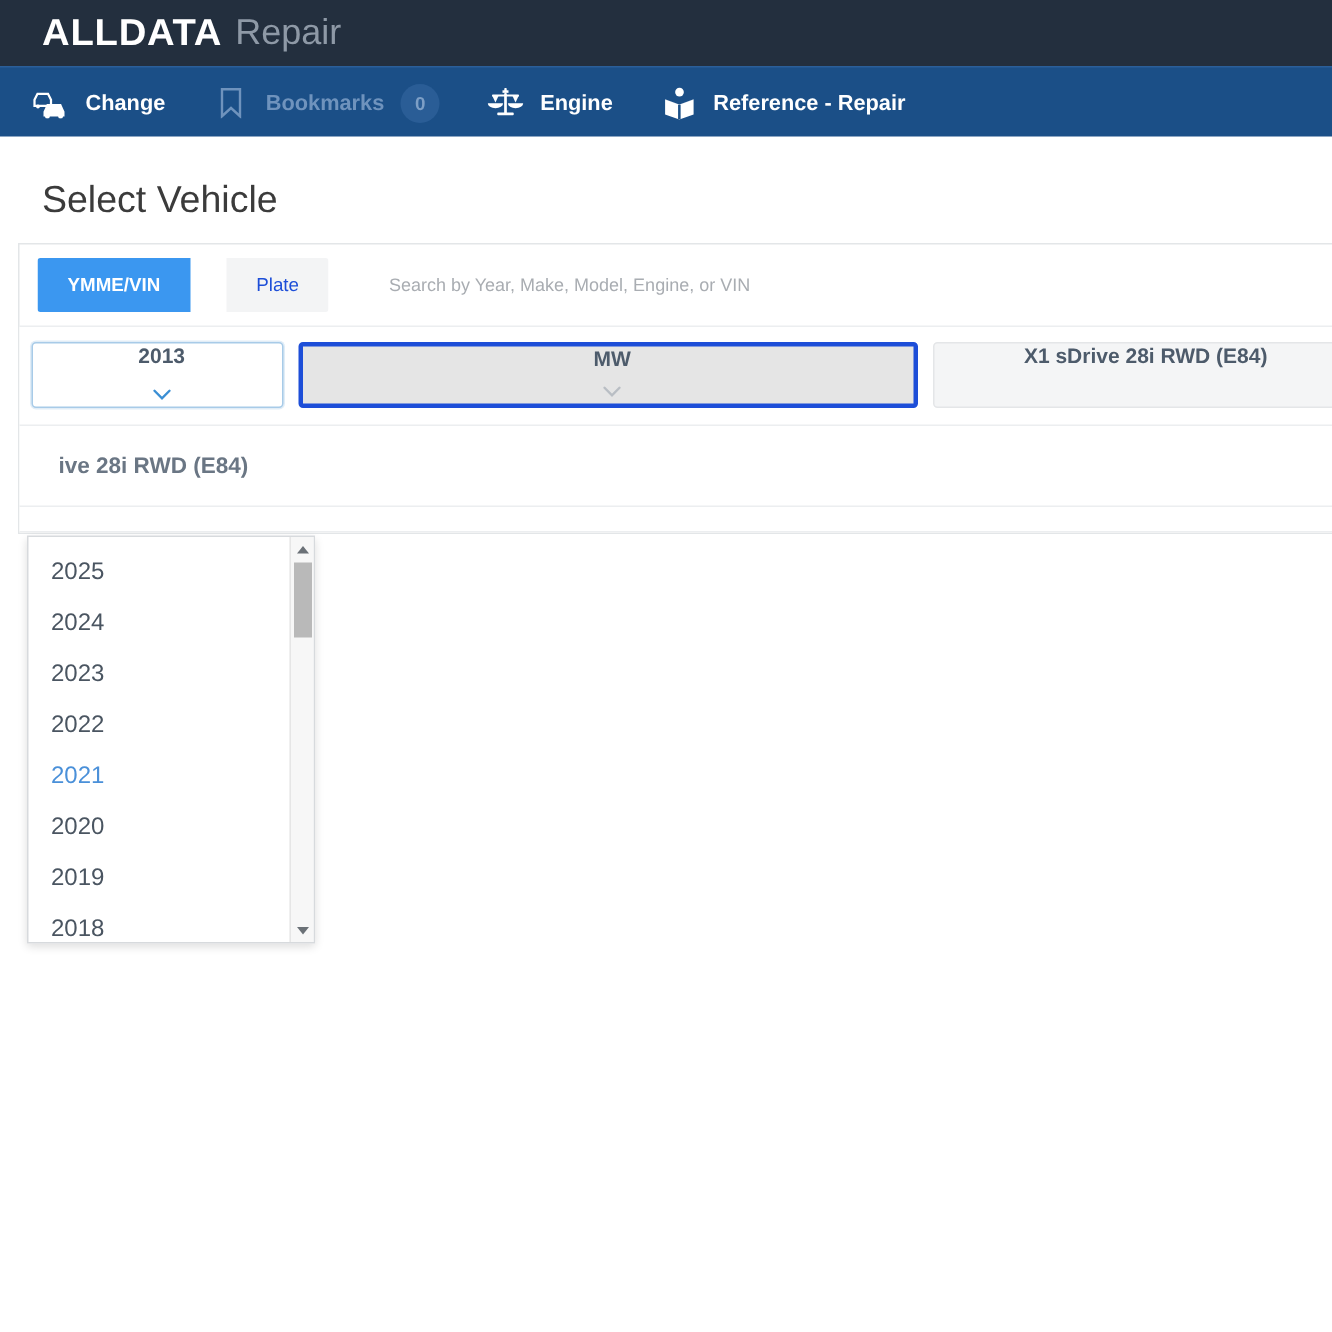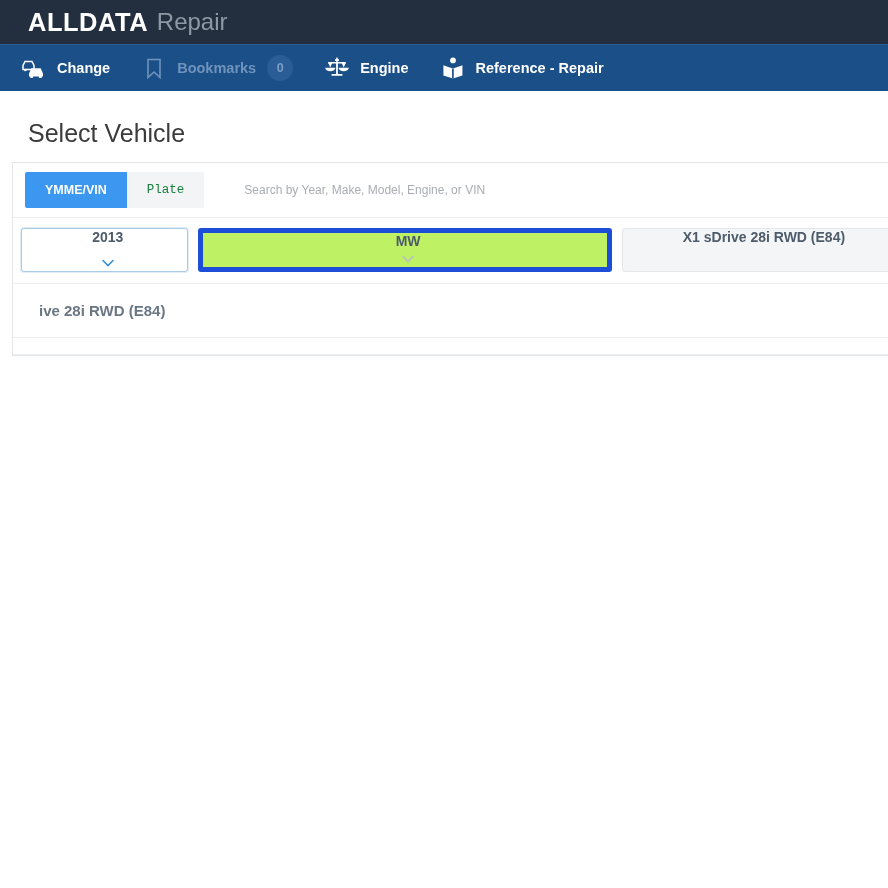--- a/index.html
+++ b/index.html
@@ -34,21 +34,20 @@
     color: #8e99a6;
     margin-left: 11px;
     font-weight: 400;
   }
 
   
   .navbar {
     height: 47px;
     background: #1b4f87;
     display: flex;
-    align-items: center;
     padding-left: 20px;
     border-top: 1px solid #2b5f99;
   }
   .navitem {
     display: flex;
     align-items: center;
     height: 47px;
     margin-right: 30px;
     cursor: pointer;
   }
@@ -95,31 +94,32 @@
     display: flex;
     align-items: center;
     padding: 0 12px;
     border-bottom: 1px solid #eceef0;
   }
   .toggle {
     display: flex;
     height: 36px;
     border-radius: 2px;
     overflow: hidden;
+    gap: 24px;
   }
   .toggle .seg {
     display: flex; align-items: center; justify-content: center;
     font-size: 12.5px;
     font-weight: bold;
     padding: 0 20px;
     cursor: pointer;
     white-space: nowrap;
   }
   .toggle .seg.active { background: #3b97f0; color: #ffffff; }
-  .toggle .seg.inactive { background: #f3f4f5; color: #15803d; font-weight: normal; font-family: Liberation Mono, monospace; }
+  .toggle .seg.inactive { background: #f3f4f5; color: #1d4ed8; font-weight: normal; }
   .searchinput {
     flex: 1;
     border: none;
     outline: none;
     background: transparent;
     margin-left: 38px;
     font-size: 12px;
     color: #444;
     font-family: Liberation Sans, sans-serif;
   }
@@ -149,22 +149,22 @@
   }
   .selbox.year {
     width: 196px;
     background: #ffffff;
     border: 1px solid #a8cbe8;
     box-shadow: 0 0 0 1px rgba(168,203,232,0.35);
     z-index: 30;
   }
   .selbox.make {
     width: 492px;
-    background: #bef264;
-    border: 5px solid #1d4ed8;
+    background: #e5e5e5;
+    border: 3px solid #1d4ed8;
   }
   .selbox.model {
     width: 330px;
     background: #f4f5f6;
     border: 1px solid #e4e6e8;
   }
   .chev { width: 16px; height: 16px; flex: 0 0 16px; }
 
   
   .dropdown {
@@ -348,14 +348,35 @@
 
     </div>
 
     <div class="summary">
       <span>ive 28i RWD (E84)</span>
     </div>
     <div class="summary-bottom"></div>
 
   </div>
 
+  <div class="dropdown">
+    <div class="dd-list">
+      <div class="dd-item">2025</div>
+      <div class="dd-item">2024</div>
+      <div class="dd-item">2023</div>
+      <div class="dd-item">2022</div>
+      <div class="dd-item sel">2021</div>
+      <div class="dd-item">2020</div>
+      <div class="dd-item">2019</div>
+      <div class="dd-item">2018</div>
+    </div>
+    <div class="dd-scroll">
+      <div class="dd-arrow up">
+          <div class="tri up"></div>
+        </div>
+      <div class="dd-thumb"></div>
+      <div class="dd-arrow down">
+          <div class="tri down"></div>
+        </div>
+    </div>
+  </div>
 
 </div>
 
 </body></html>

